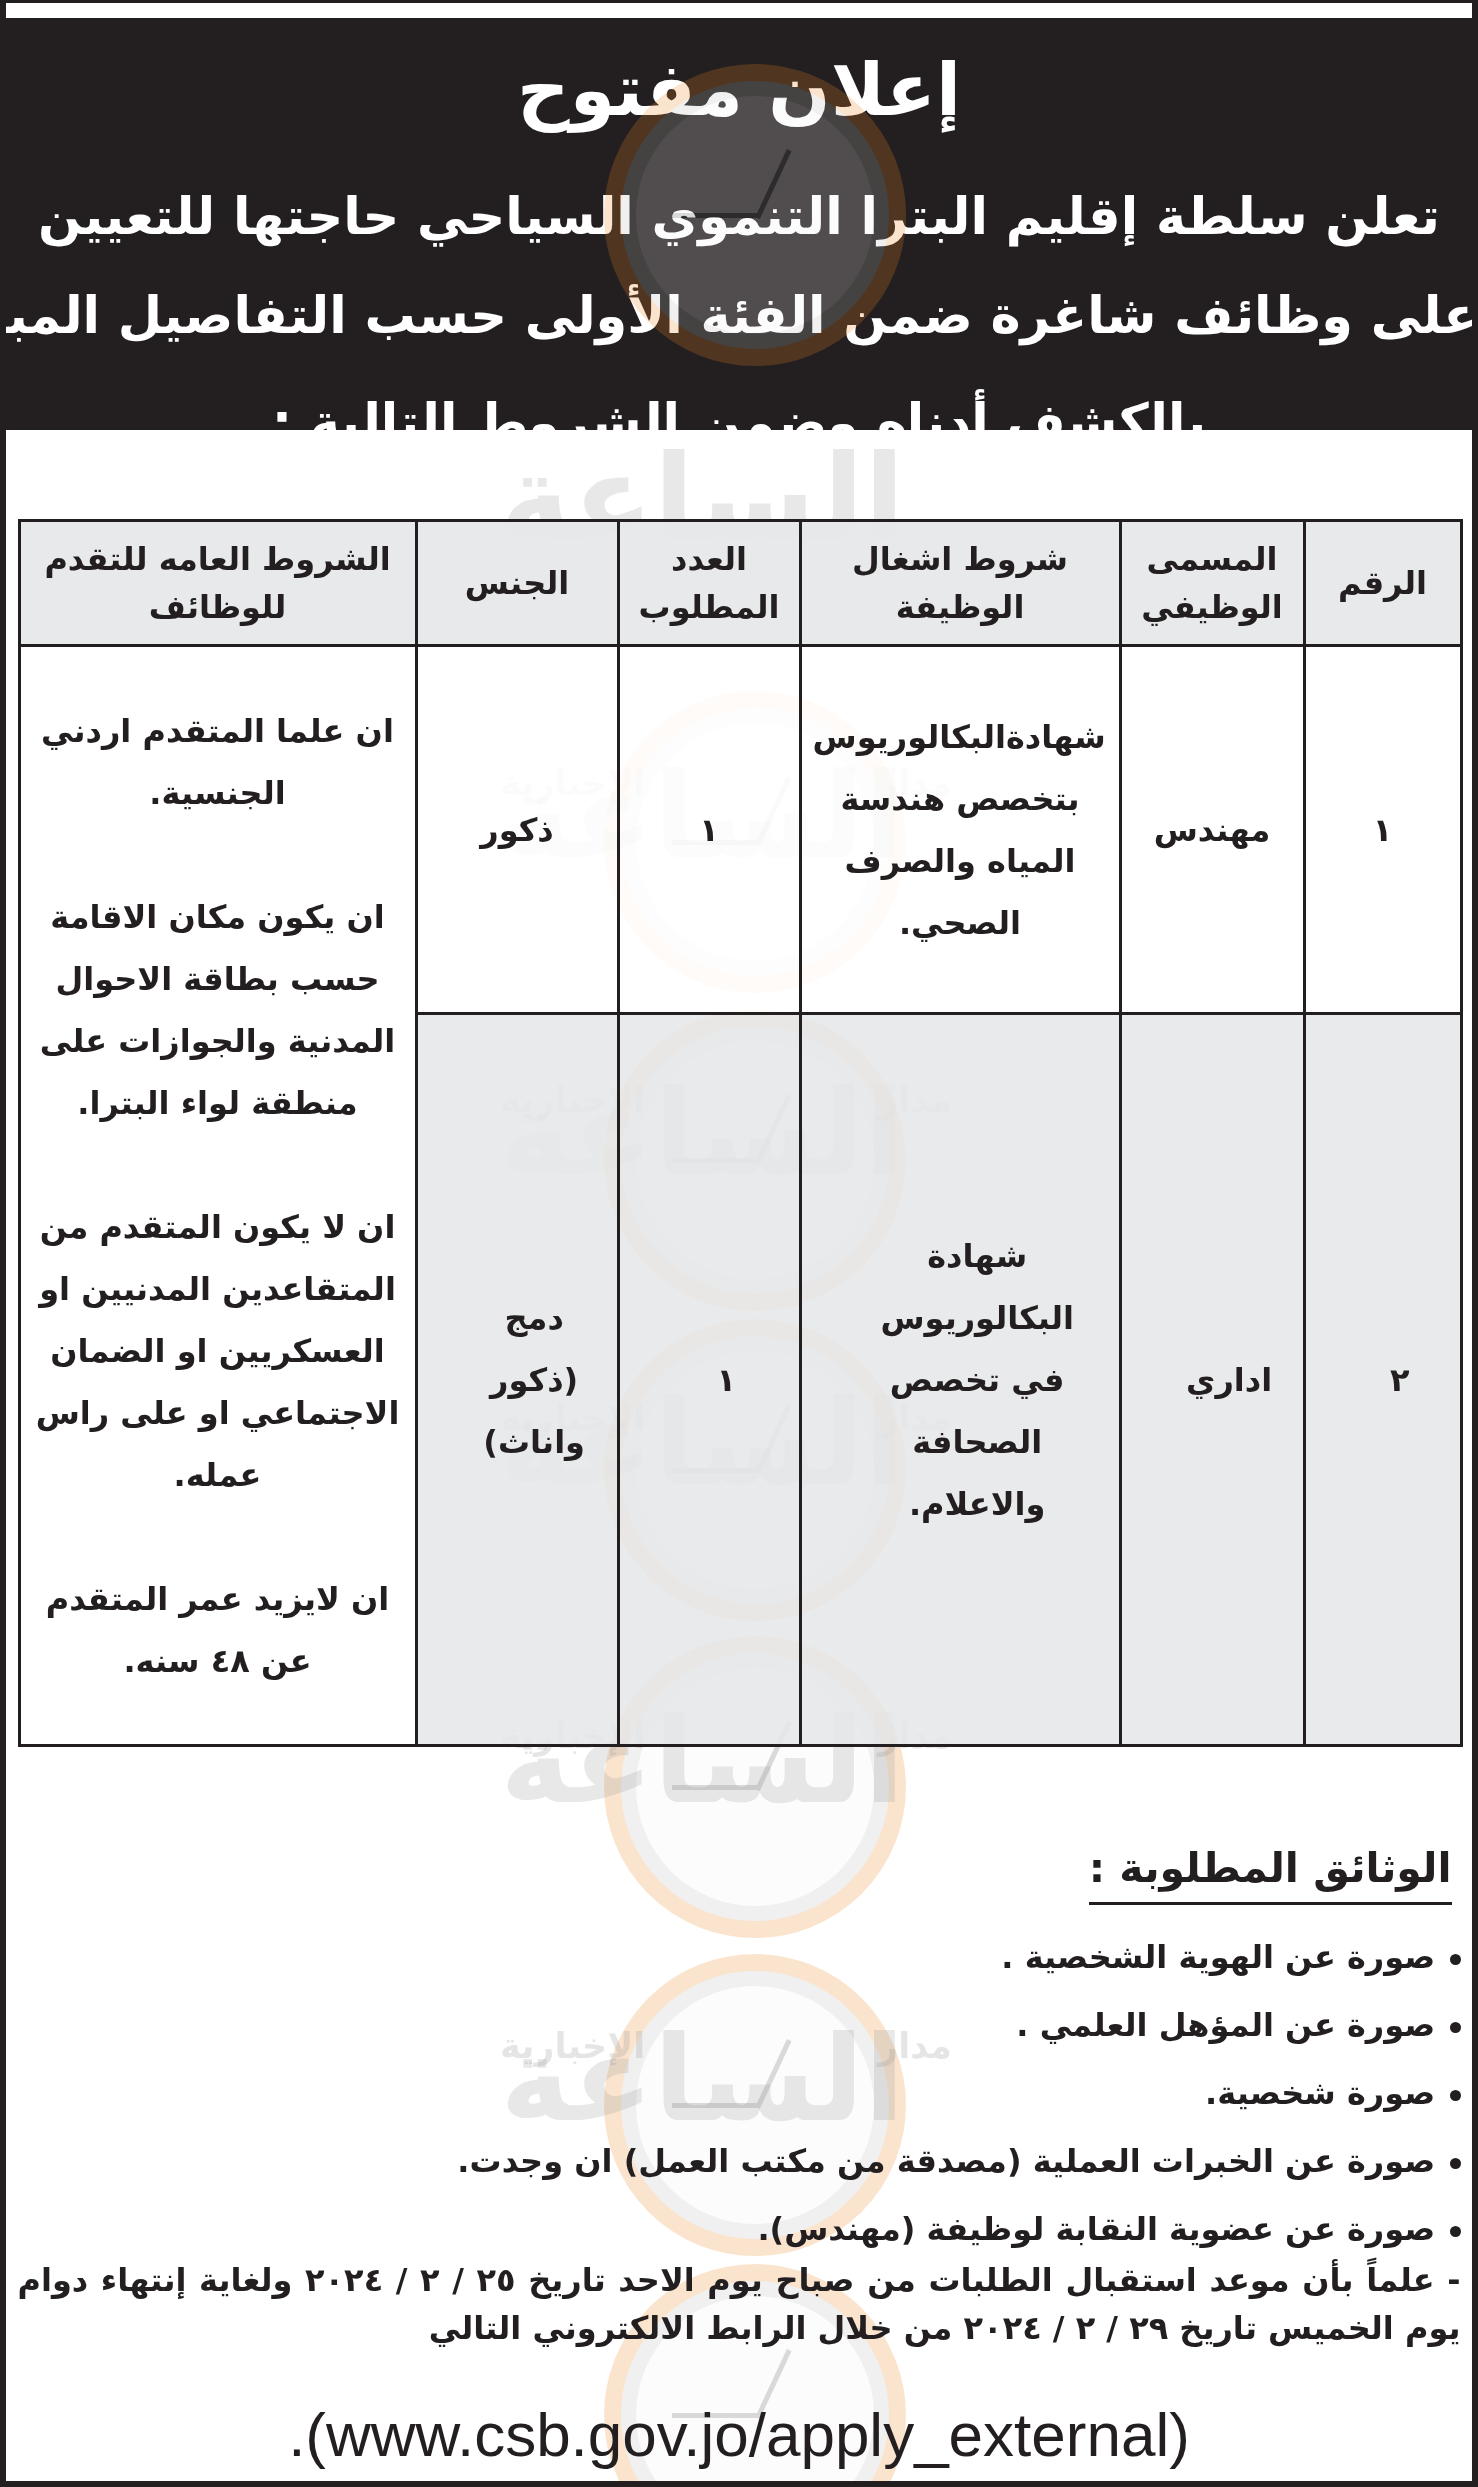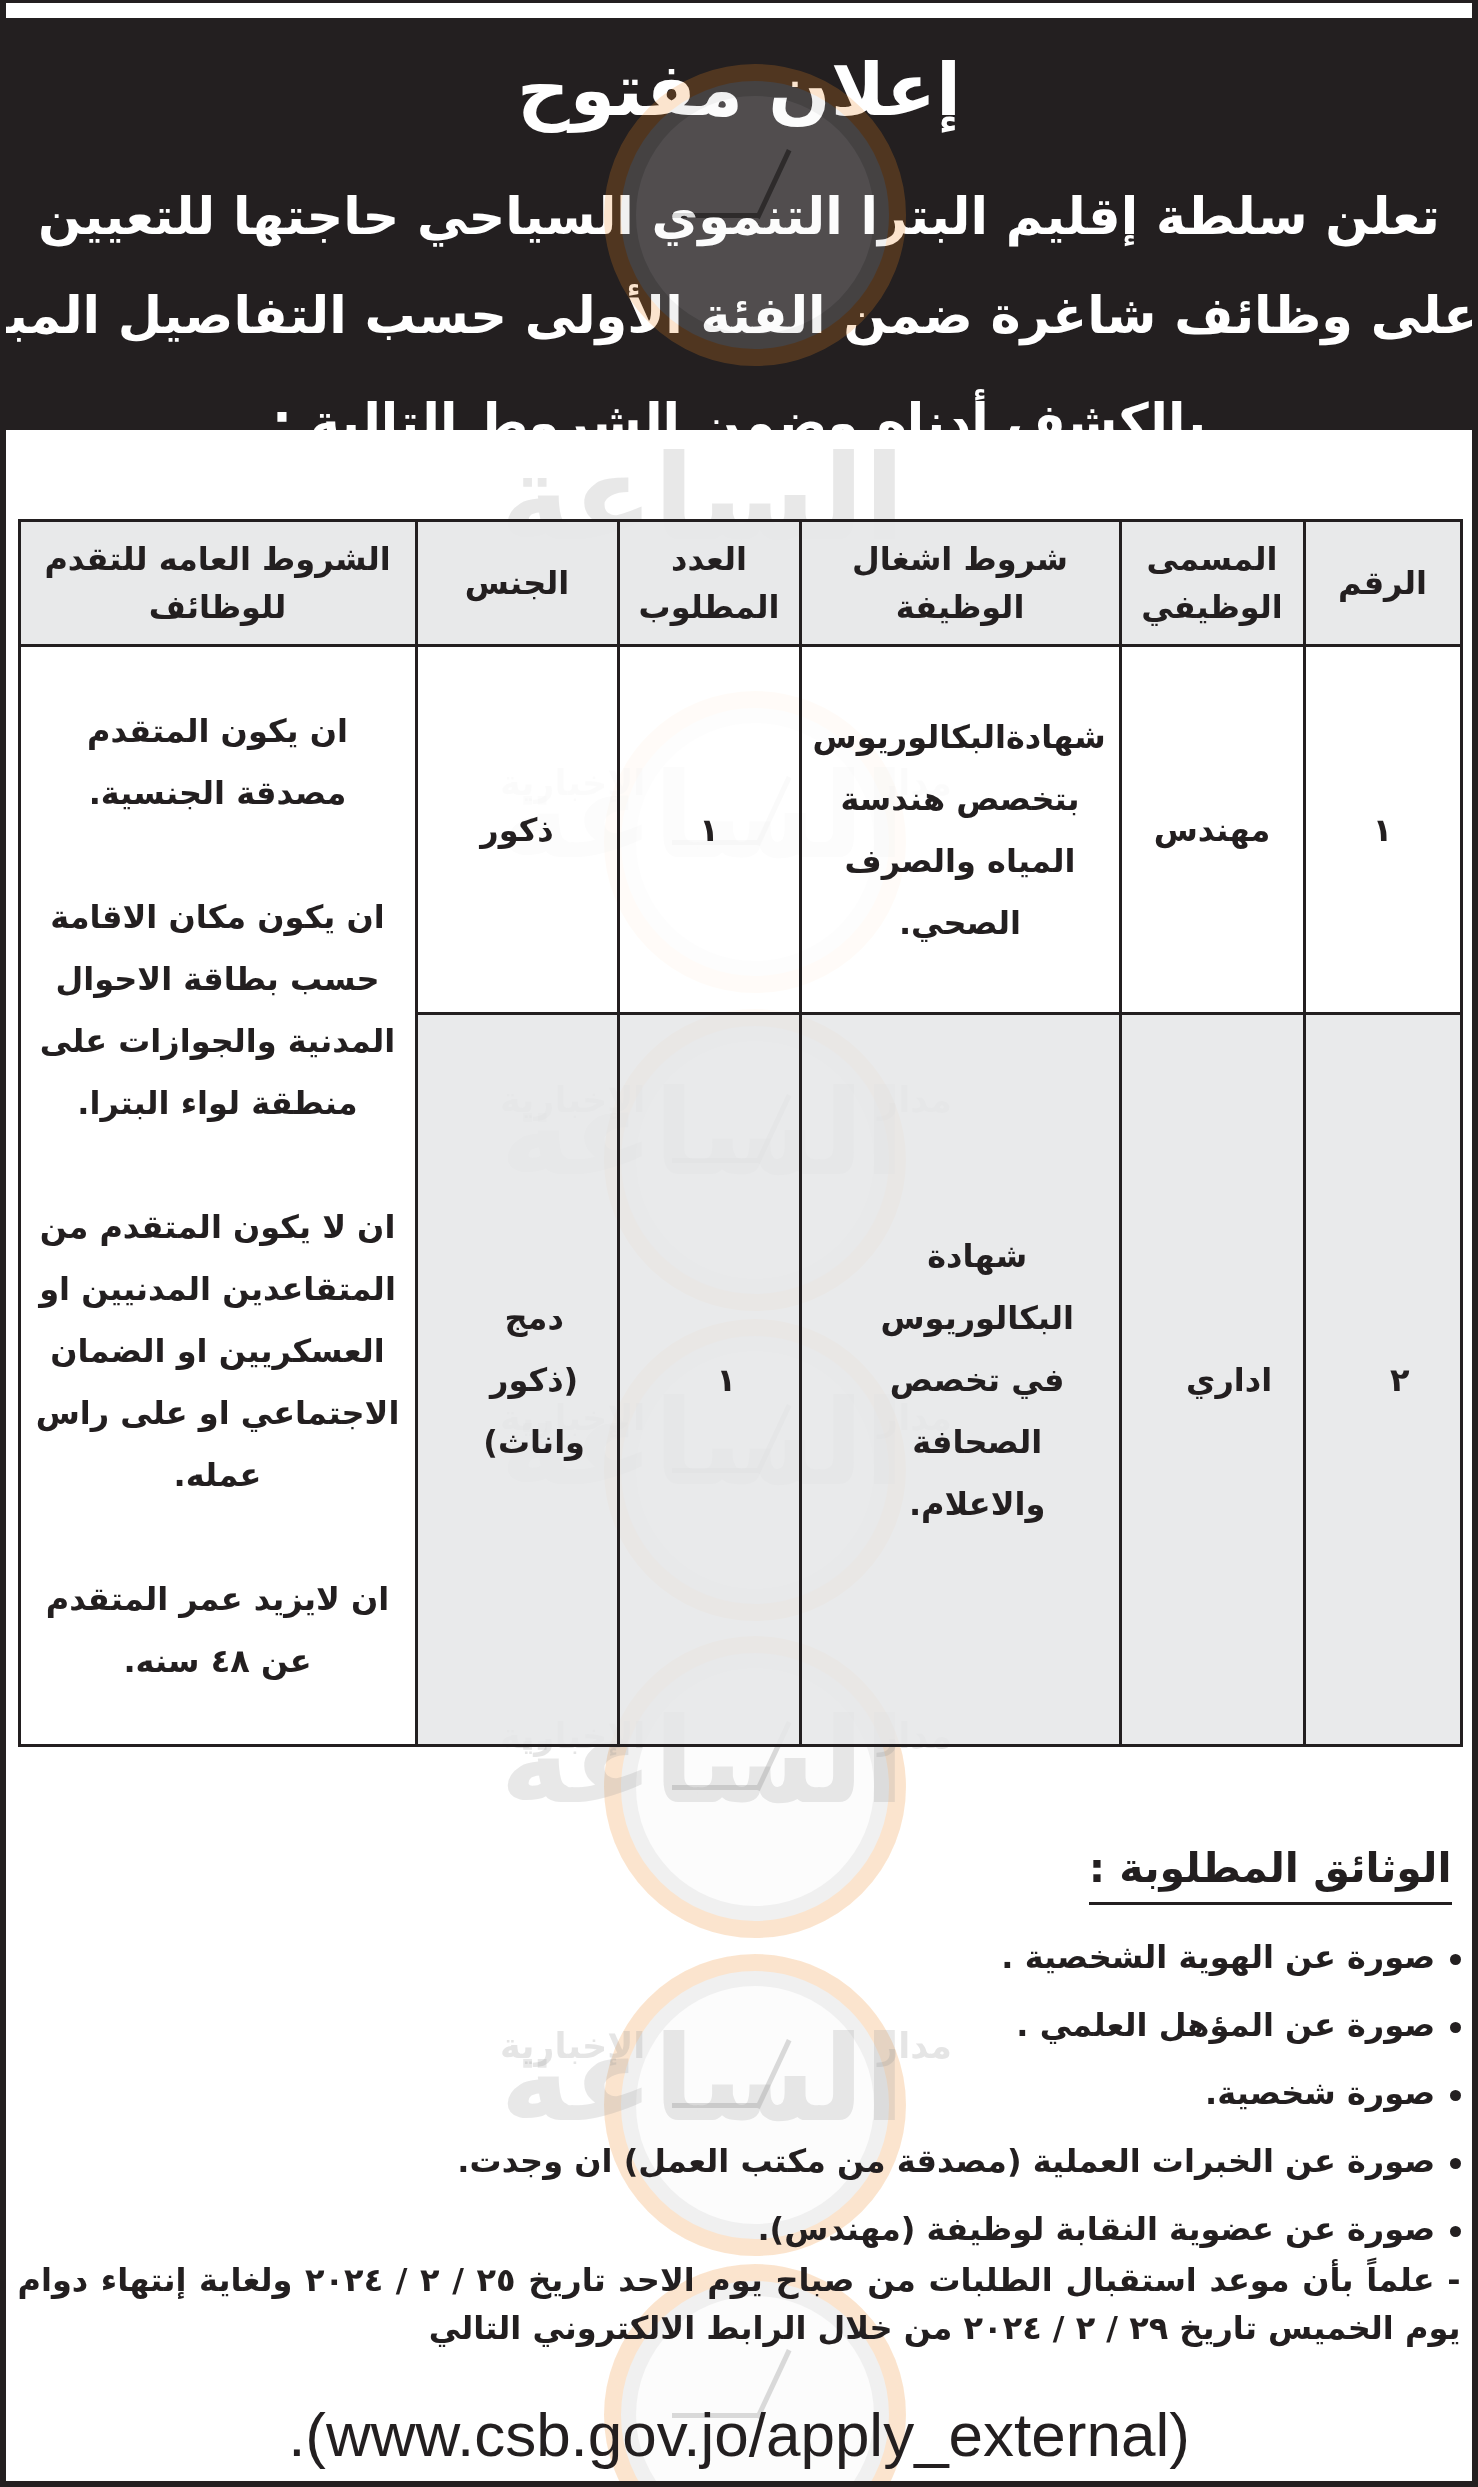--- a/index.html
+++ b/index.html
@@ -131,21 +131,21 @@
     </tr>
   </thead>
   <tbody>
     <tr class="r1">
       <td>١</td>
       <td>مهندس</td>
       <td>شهادةالبكالوريوس بتخصص هندسة المياه والصرف الصحي.</td>
       <td>١</td>
       <td>ذكور</td>
       <td class="cond" rowspan="2">
-        <p>ان يكون المتقدم مصدقة الجنسية.</p>
+        <p>ان علما المتقدم اردني الجنسية.</p>
         <p>ان يكون مكان الاقامة حسب بطاقة الاحوال المدنية والجوازات على منطقة لواء البترا.</p>
         <p>ان لا يكون المتقدم من المتقاعدين المدنيين او العسكريين او الضمان الاجتماعي او على راس عمله.</p>
         <p>ان لايزيد عمر المتقدم عن ٤٨ سنه.</p>
       </td>
     </tr>
     <tr class="r2">
       <td>٢</td>
       <td>اداري</td>
       <td>شهادة البكالوريوس في تخصص الصحافة والاعلام.</td>
       <td>١</td>

